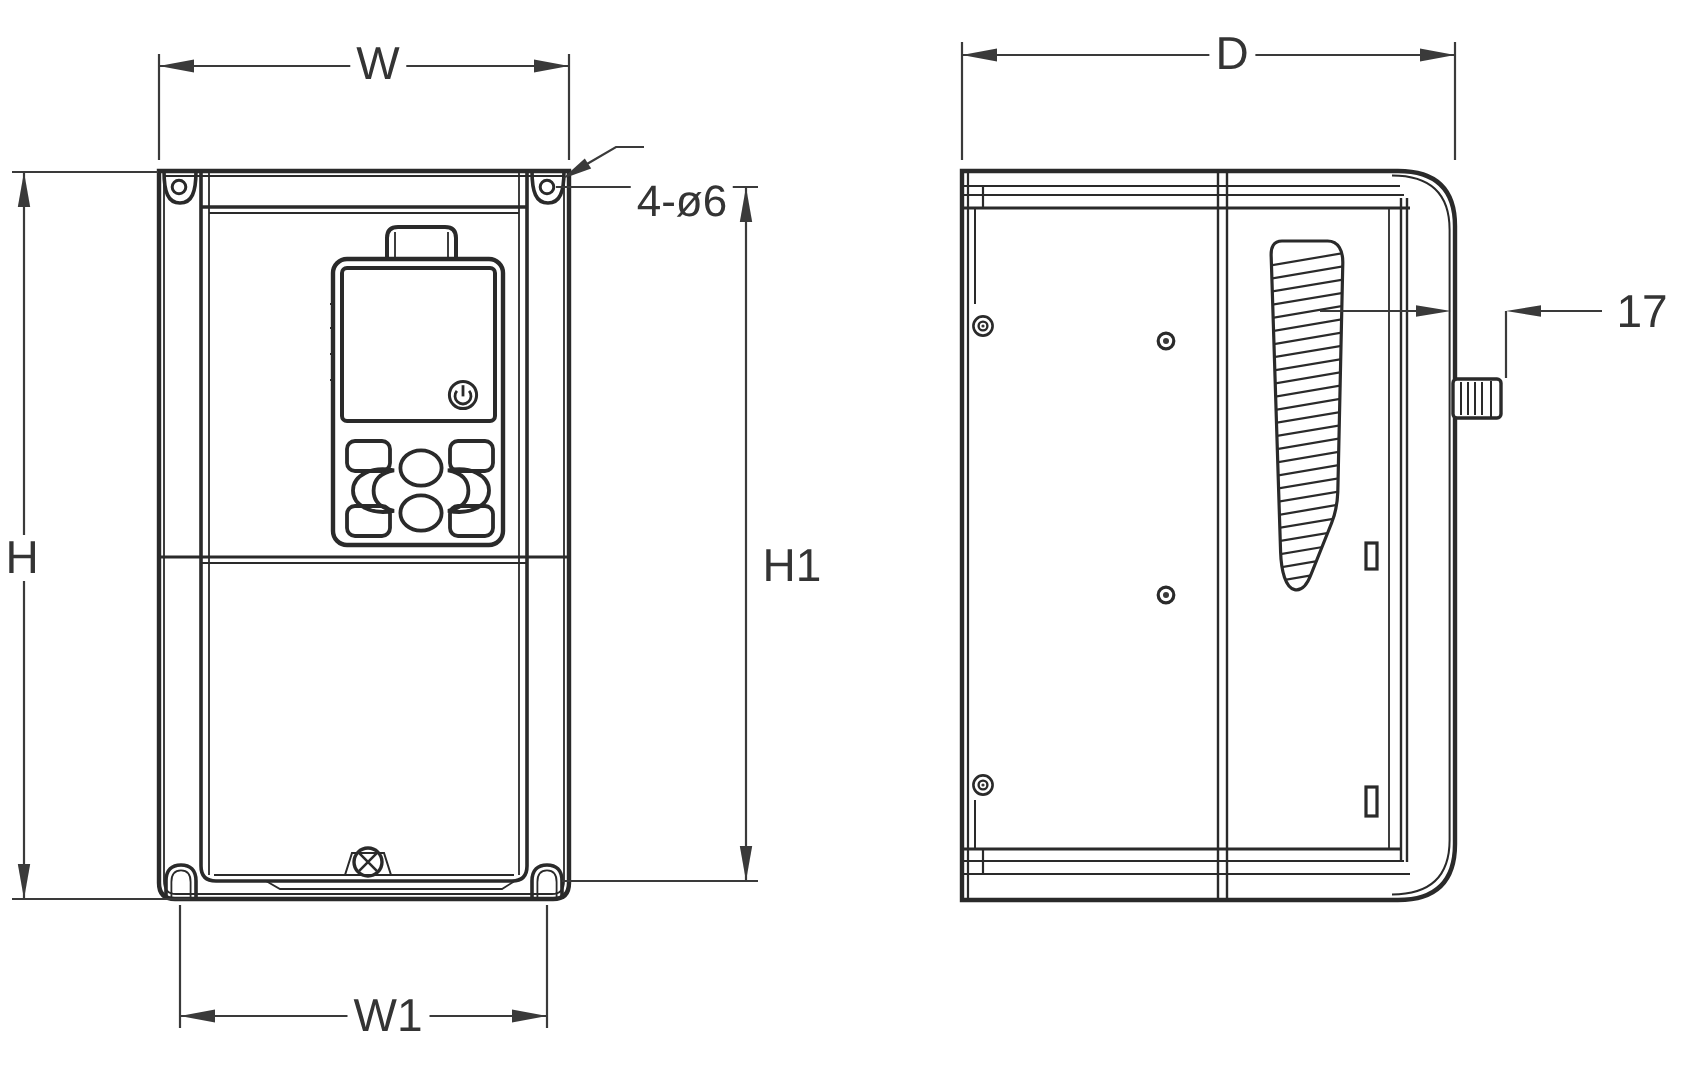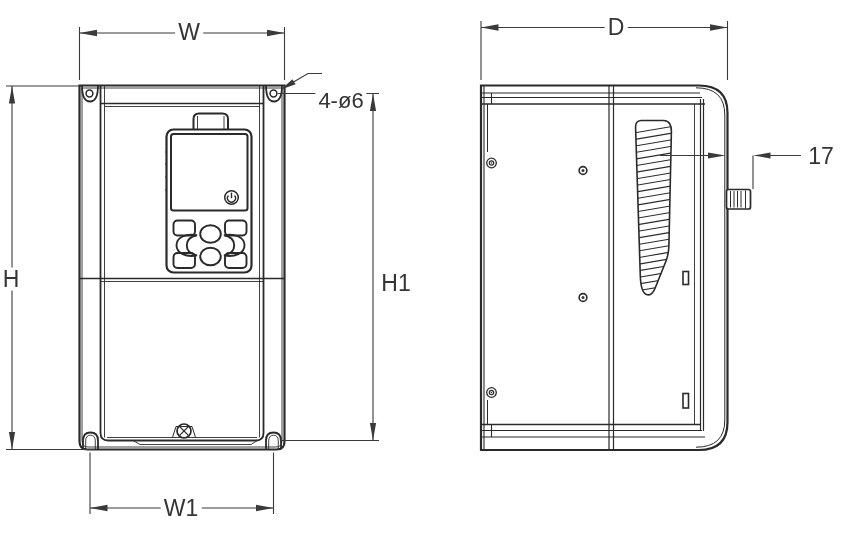--- a/index.html
+++ b/index.html
@@ -190,18 +190,18 @@
 
     <path class="dim" d="M660,155.5 H708 M770,155.5 H801 M753,155.5 V189"></path>
     <polygon class="dimfill" points="725.5,155.5 708,152.6 708,158.4"></polygon>
     <polygon class="dimfill" points="753,155.5 770.5,152.6 770.5,158.4"></polygon>
   </g>
 </svg>
 
 <div class="dim-label" style="left:189px;top:32px">W</div>
 <div class="dim-label" style="left:11px;top:279px">H</div>
 <div class="dim-label" style="left:396px;top:283px">H1</div>
-<div class="dim-label" style="left:181px;top:508px">W1</div>
+<div class="dim-label" style="left:194px;top:508px">W1</div>
 <div class="dim-label small" style="left:341px;top:63px">4-ø6</div>
 <div class="dim-label" style="left:616px;top:27px">D</div>
 <div class="dim-label" style="left:821px;top:156px">17</div>
 
 </div>
 
 </body></html>

